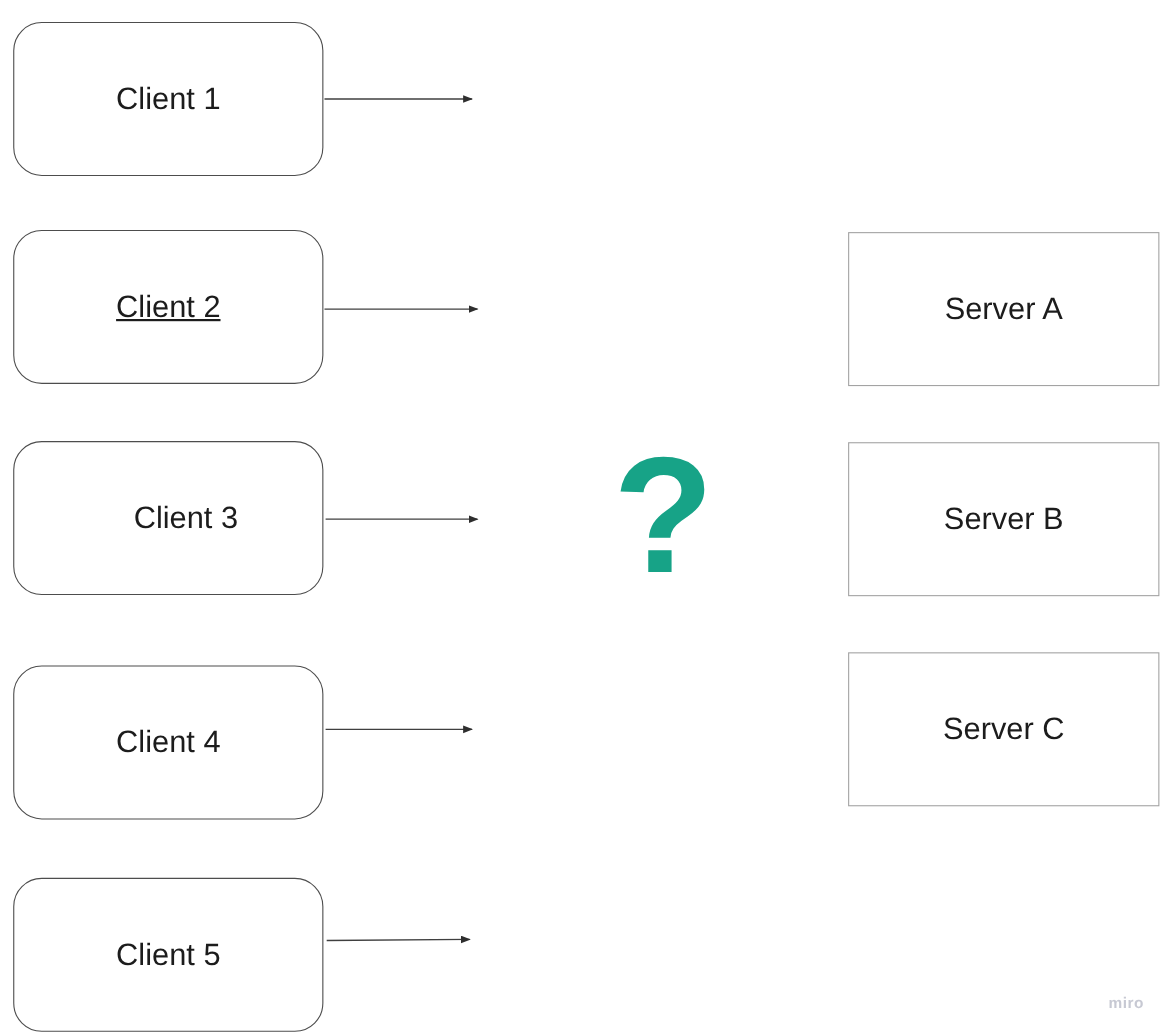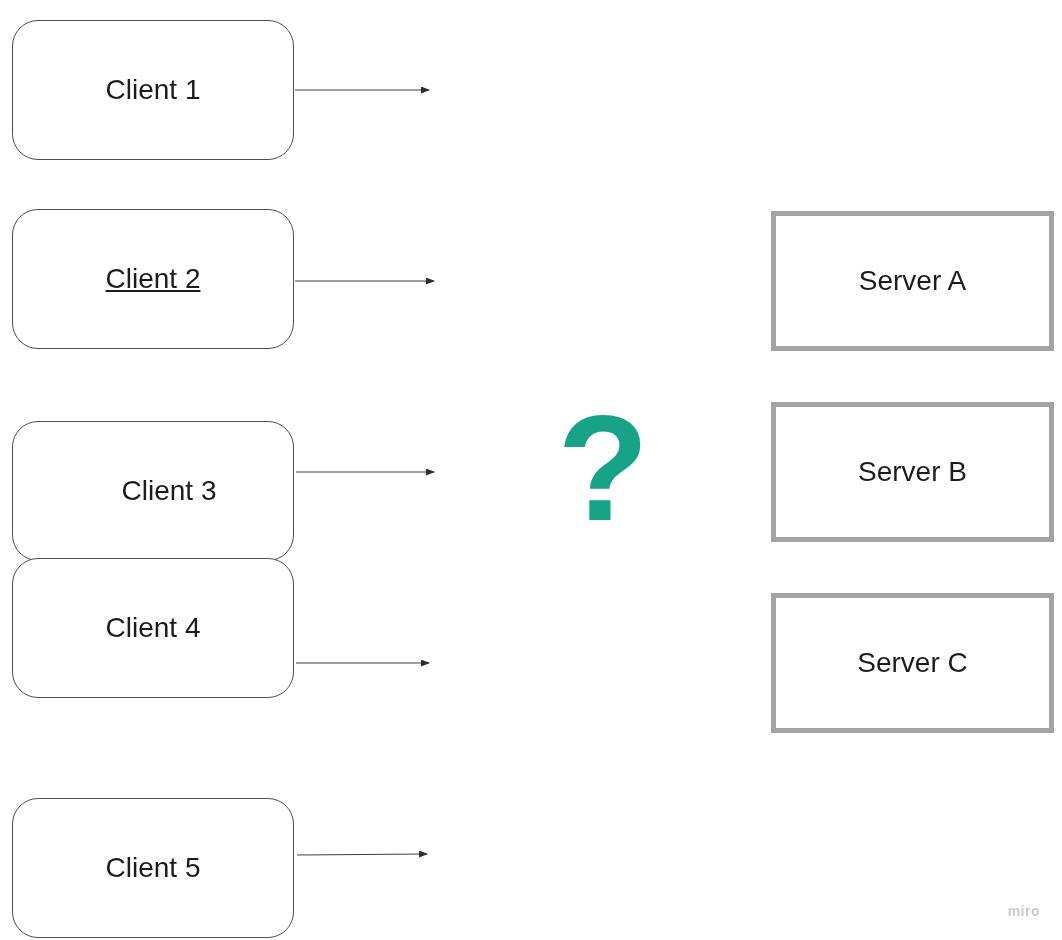--- a/index.html
+++ b/index.html
@@ -30,27 +30,27 @@
     left: 12px;
     width: 282px;
     height: 140px;
     border: 1px solid #4d4d4d;
     border-radius: 26px;
   }
   .server {
     left: 771px;
     width: 283px;
     height: 140px;
-    border: 5px solid #a3a3a3;
+    border: 1px solid #a3a3a3;
     border-radius: 0;
   }
   .client-1 { top: 20px; }
   .client-2 { top: 209px; text-decoration: underline; }
-  .client-3 { top: 421px; padding-left: 32px; }
-  .client-4 { top: 558px; }
+  .client-3 { top: 401px; padding-left: 32px; }
+  .client-4 { top: 605px; }
   .client-5 { top: 798px; }
   .server-a { top: 211px; }
   .server-b { top: 402px; }
   .server-c { top: 593px; }
   .arrows {
     position: absolute;
     left: 0;
     top: 0;
     width: 1062px;
     height: 940px;

